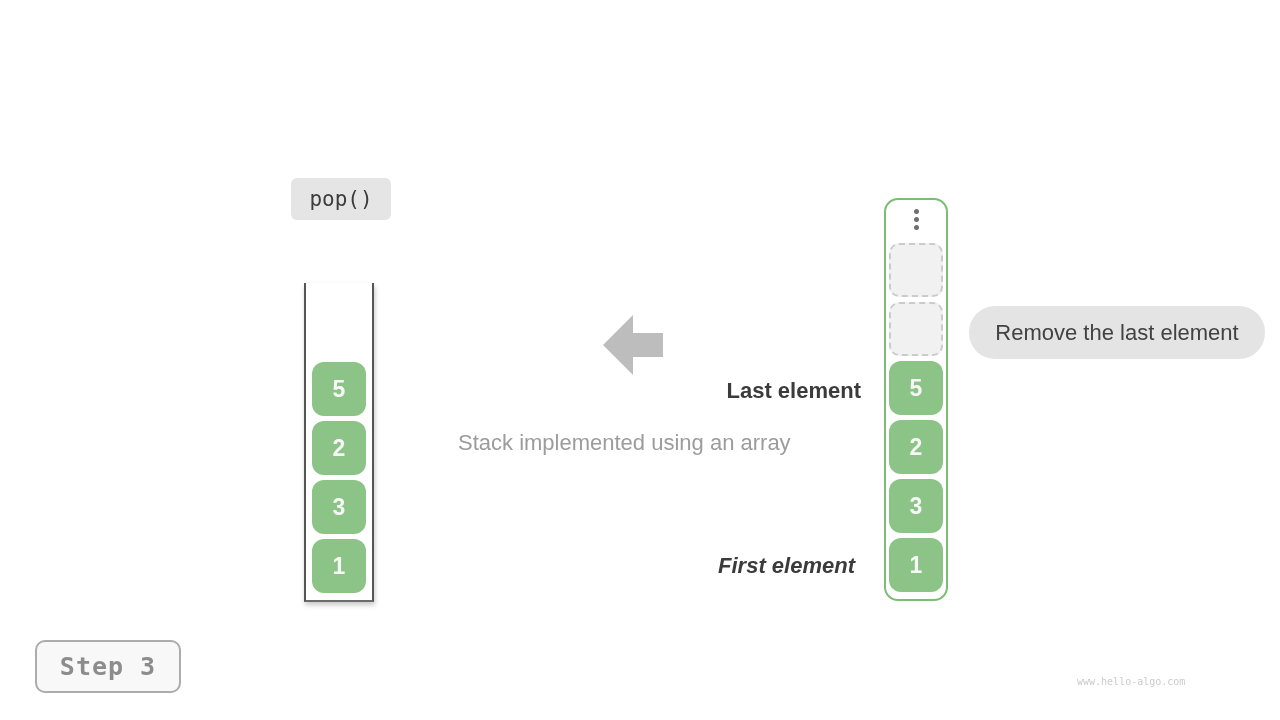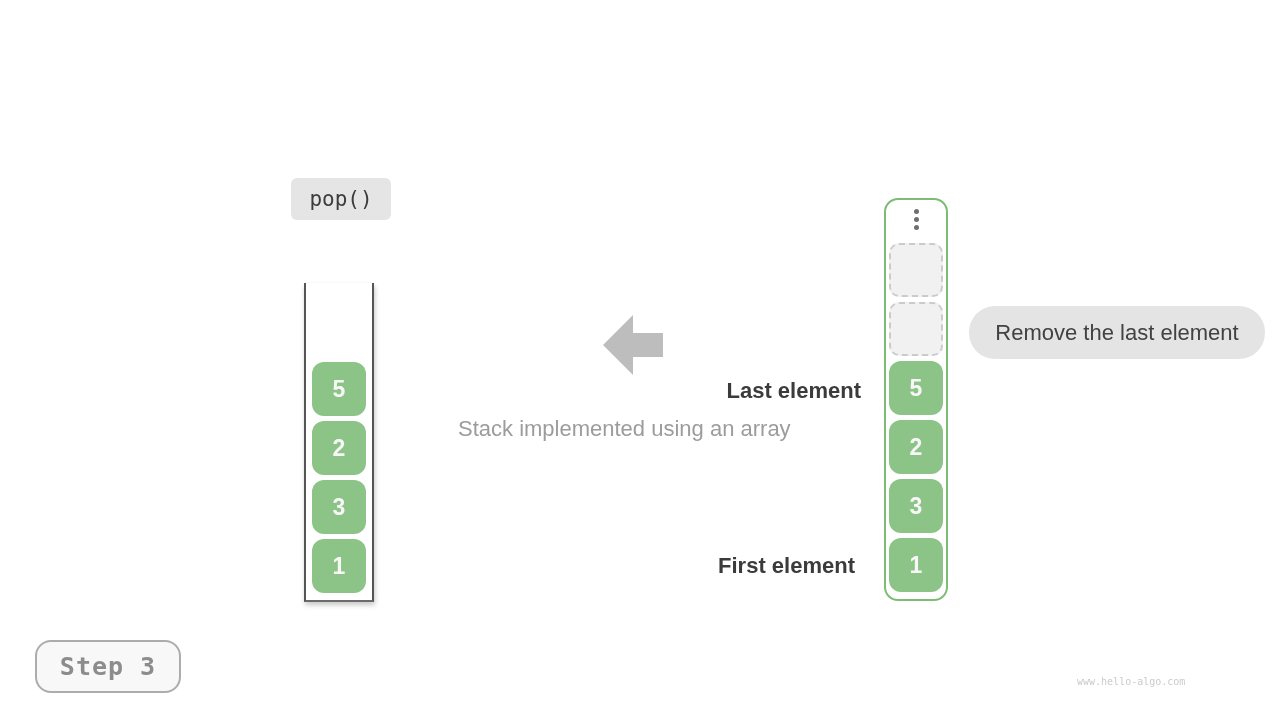--- a/index.html
+++ b/index.html
@@ -53,49 +53,49 @@
     border-radius:10px;
   }
 
   .arrow-left{
     position:absolute;left:603px;top:315px;width:60px;height:60px;
     background:var(--arrow-gray);
     clip-path:polygon(0 50%,50% 0,50% 30%,100% 30%,100% 70%,50% 70%,50% 100%);
   }
 
   .caption{
-    position:absolute;left:458px;top:416px;
+    position:absolute;left:458px;top:430px;
     font-size:22px;color:var(--caption-gray);white-space:nowrap;
   }
   .annot{
     position:absolute;font-size:22px;font-weight:bold;color:var(--dark-text);
     text-align:right;white-space:nowrap;
   }
   .last-el{right:419px;top:378px;text-align:right;}
-  .first-el{right:425px;top:553px;}
+  .first-el{right:425px;top:553px;font-style:italic;}
 
   .array-col{
     position:absolute;left:884px;top:198px;width:64px;height:403px;
     border:2px solid var(--array-border-green);border-radius:14px;
     display:flex;flex-direction:column;align-items:center;
     padding-top:9px;gap:5px;background:#ffffff;
   }
   .dots{display:flex;flex-direction:column;gap:3px;align-items:center;margin-bottom:8px;}
   .dots i{width:5px;height:5px;border-radius:50%;background:var(--dots-gray);display:block;}
 
   .remove-note{
     position:absolute;left:969px;top:306px;width:296px;height:53px;
     background:var(--label-bg);border-radius:26px;
     display:flex;align-items:center;justify-content:center;
     font-size:22px;color:#424242;white-space:nowrap;
   }
 
   .step-badge{
     position:absolute;left:35px;top:640px;width:146px;height:53px;
-    background:var(--step-bg);border:2px solid var(--step-border);border-radius:16px;
+    background:var(--step-bg);border:2px solid var(--step-border);border-radius:10px;
     display:flex;align-items:center;justify-content:center;
     font-family:"DejaVu Sans Mono",monospace;font-size:25px;font-weight:bold;
     color:var(--step-text);letter-spacing:1px;
   }
 
   .watermark{
     position:absolute;left:1077px;top:676px;
     font-family:"DejaVu Sans Mono",monospace;font-size:10px;color:var(--watermark-gray);
     white-space:nowrap;
   }

